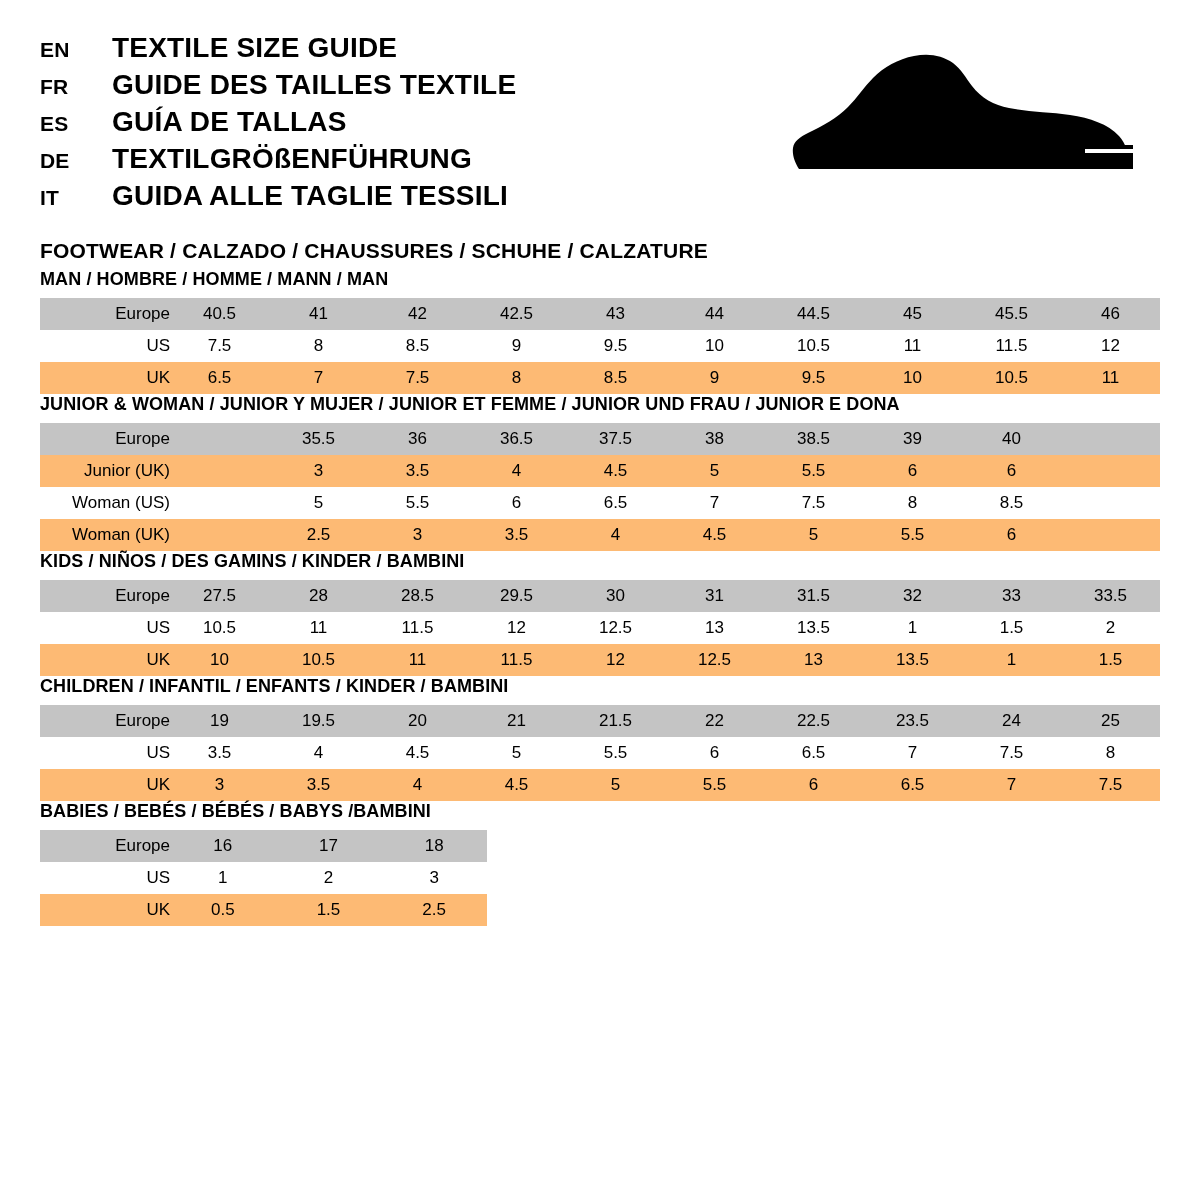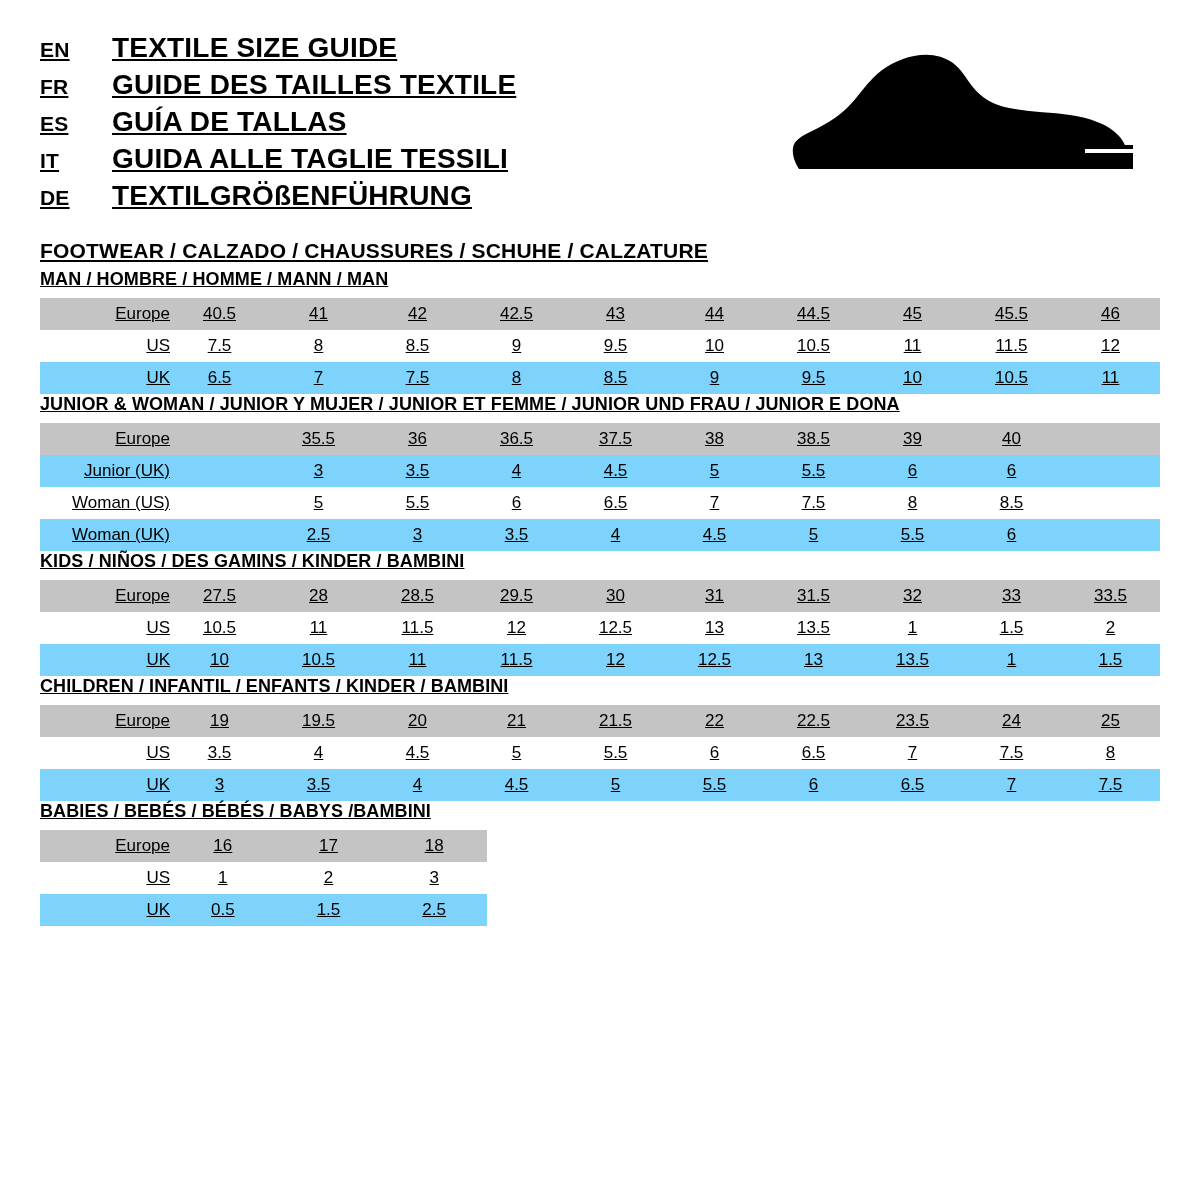--- a/index.html
+++ b/index.html
@@ -14,21 +14,20 @@
     color: #000000;
     position: relative;
     overflow: hidden;
   }
   .page {
     position: relative;
     width: 1200px;
     height: 860px;
     box-sizing: border-box;
     padding: 34px 60px 0 40px;
-    text-decoration: underline;
   }
 
   
   .lang-block {
     position: relative;
     z-index: 2;
   }
   .lang-row {
     display: flex;
     align-items: baseline;
@@ -101,21 +100,21 @@
     text-align: right;
     padding-left: 8px;
   }
   tr.head td {
     background: #c4c4c4;
   }
   tr.odd td {
     background: #ffffff;
   }
   tr.even td {
-    background: #7dd3fc;
+    background: #fdba74;
   }
 
   
   col.c-label { width: 130px; }
 
   .sections-wrap {
     margin-top: 6px;
   }
 </style>
 </head>
@@ -130,26 +129,26 @@
     </div>
     <div class="lang-row">
       <div class="lang-code">FR</div>
       <div class="lang-title">GUIDE DES TAILLES TEXTILE</div>
     </div>
     <div class="lang-row">
       <div class="lang-code">ES</div>
       <div class="lang-title">GUÍA DE TALLAS</div>
     </div>
     <div class="lang-row">
+      <div class="lang-code">DE</div>
+      <div class="lang-title">TEXTILGRÖßENFÜHRUNG</div>
+    </div>
+    <div class="lang-row">
       <div class="lang-code">IT</div>
       <div class="lang-title">GUIDA ALLE TAGLIE TESSILI</div>
-    </div>
-    <div class="lang-row">
-      <div class="lang-code">DE</div>
-      <div class="lang-title">TEXTILGRÖßENFÜHRUNG</div>
     </div>
 
     <div class="category-title">FOOTWEAR / CALZADO / CHAUSSURES / SCHUHE / CALZATURE</div>
   </div>
 
   <div class="shoe-wrap">
     <svg viewBox="0 0 360 140" xmlns="http://www.w3.org/2000/svg" aria-hidden="true">
       <path fill="#000000" d="M14,124 C10,118 7,110 8,103 C9,96 15,92 23,88 C38,81 52,73 63,62 C72,53 79,42 88,33
         C99,22 113,14 129,11 C143,8 157,10 168,18 C176,24 181,33 187,41 C196,53 209,60 224,63
         C243,67 264,67 285,70 C305,73 323,79 334,91 C341,99 344,109 345,120 C345,122 344,124 341,124 L14,124 Z"></path>

